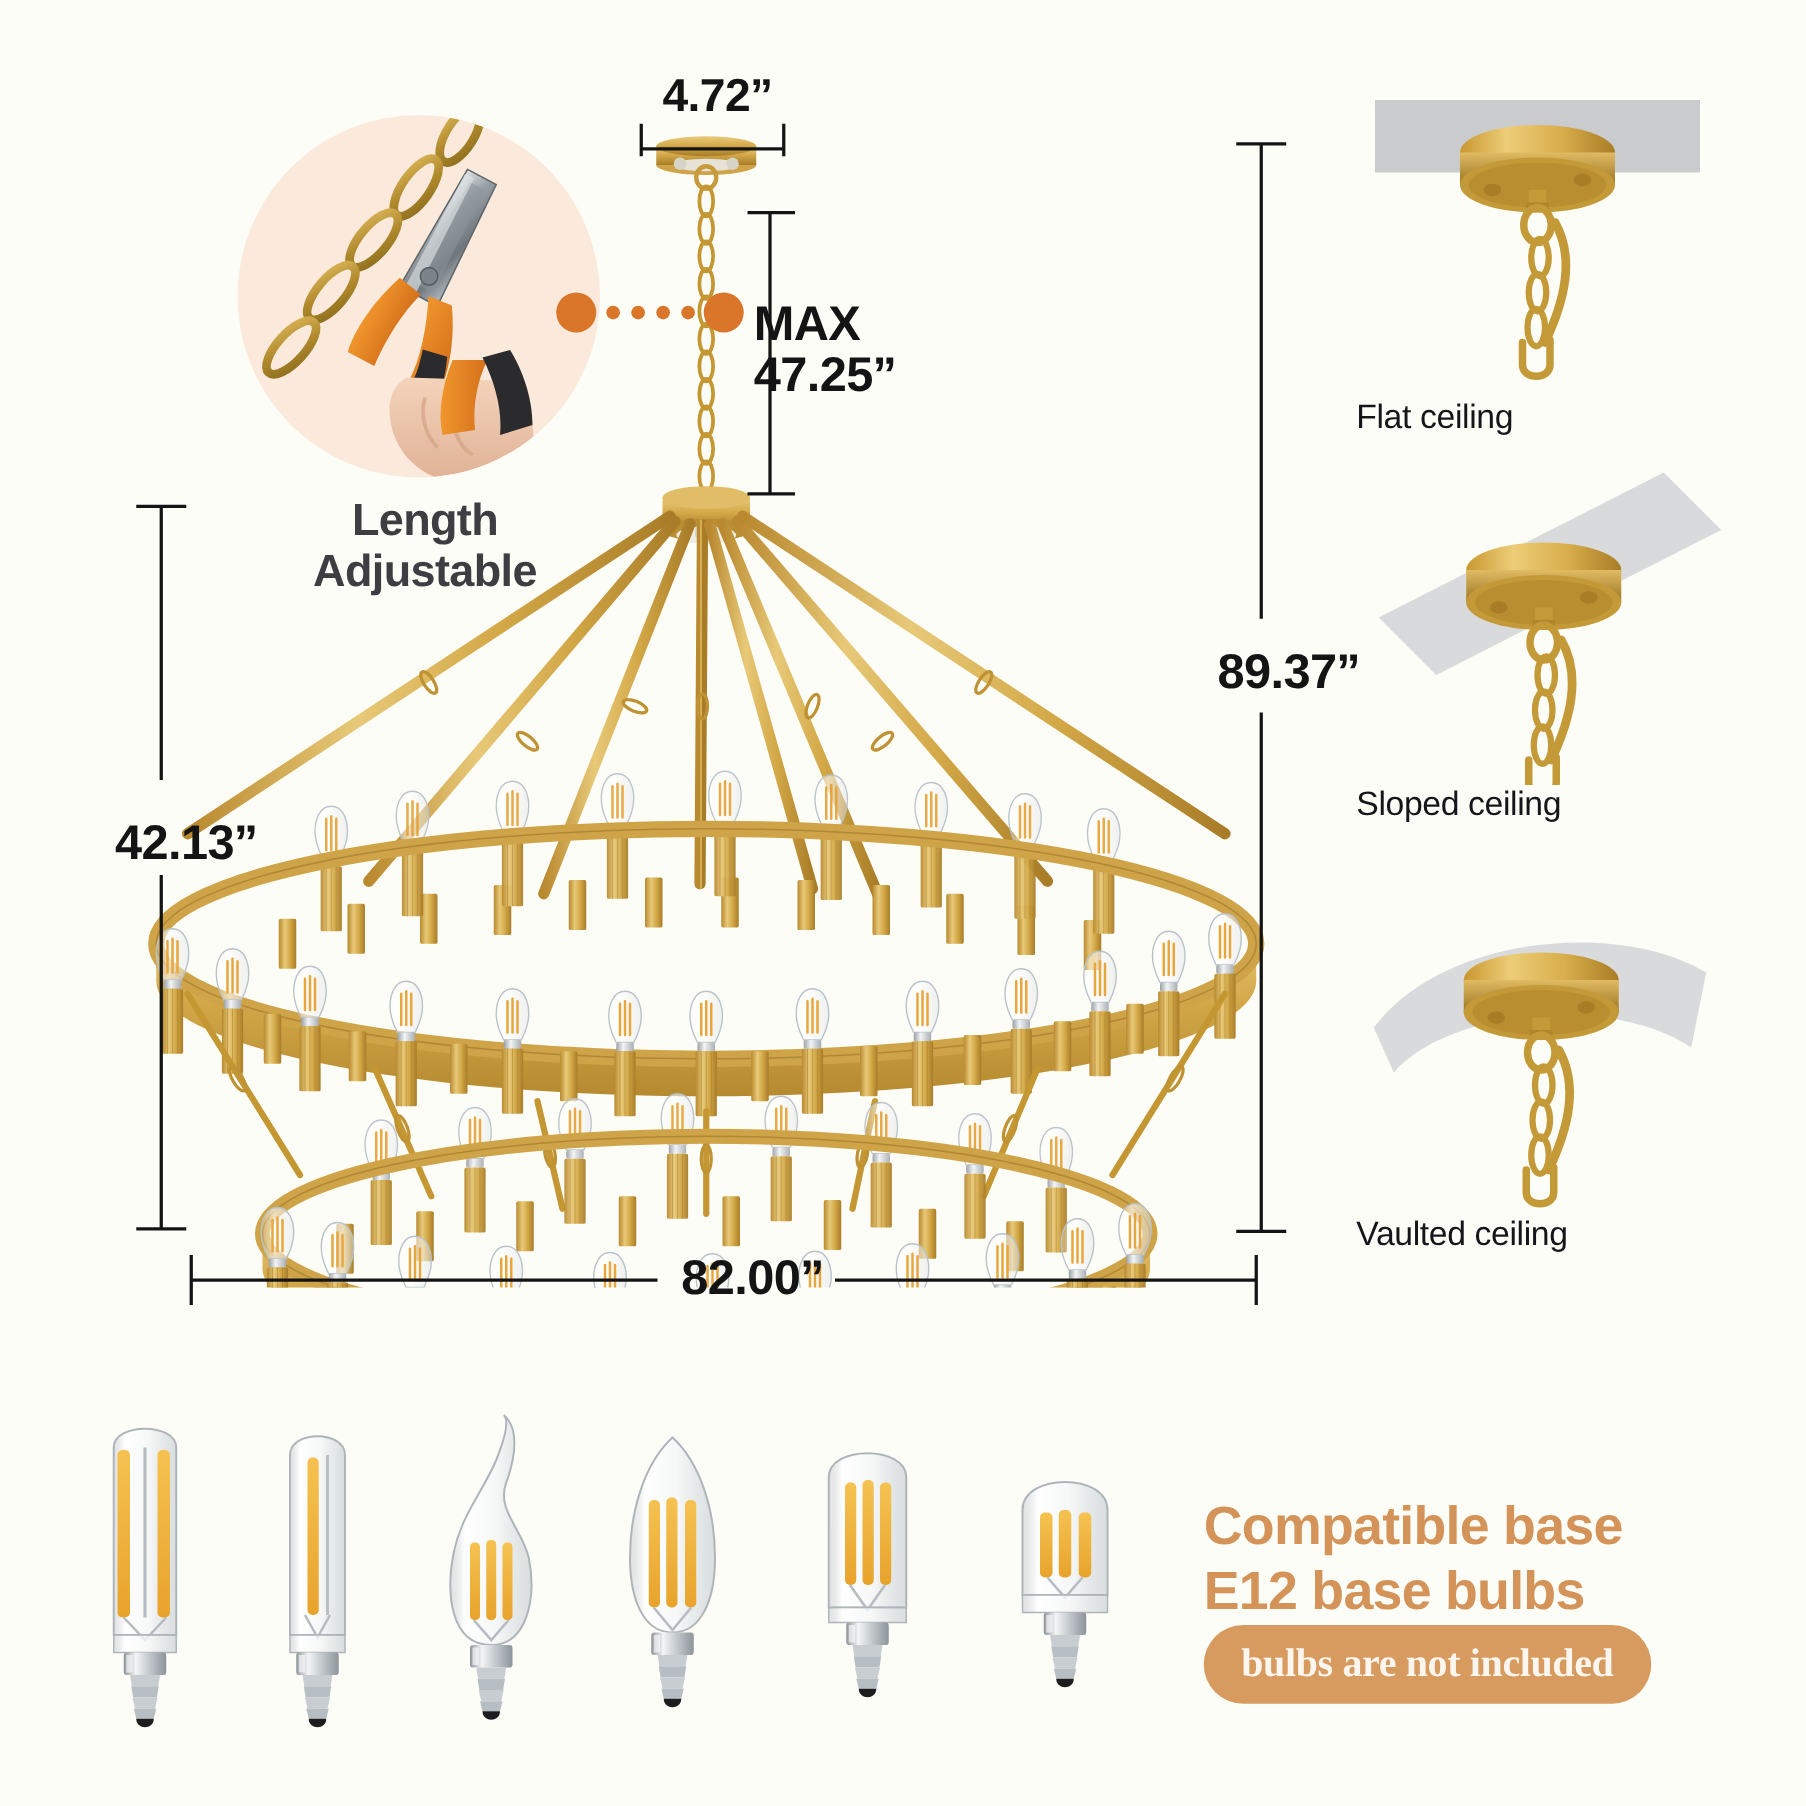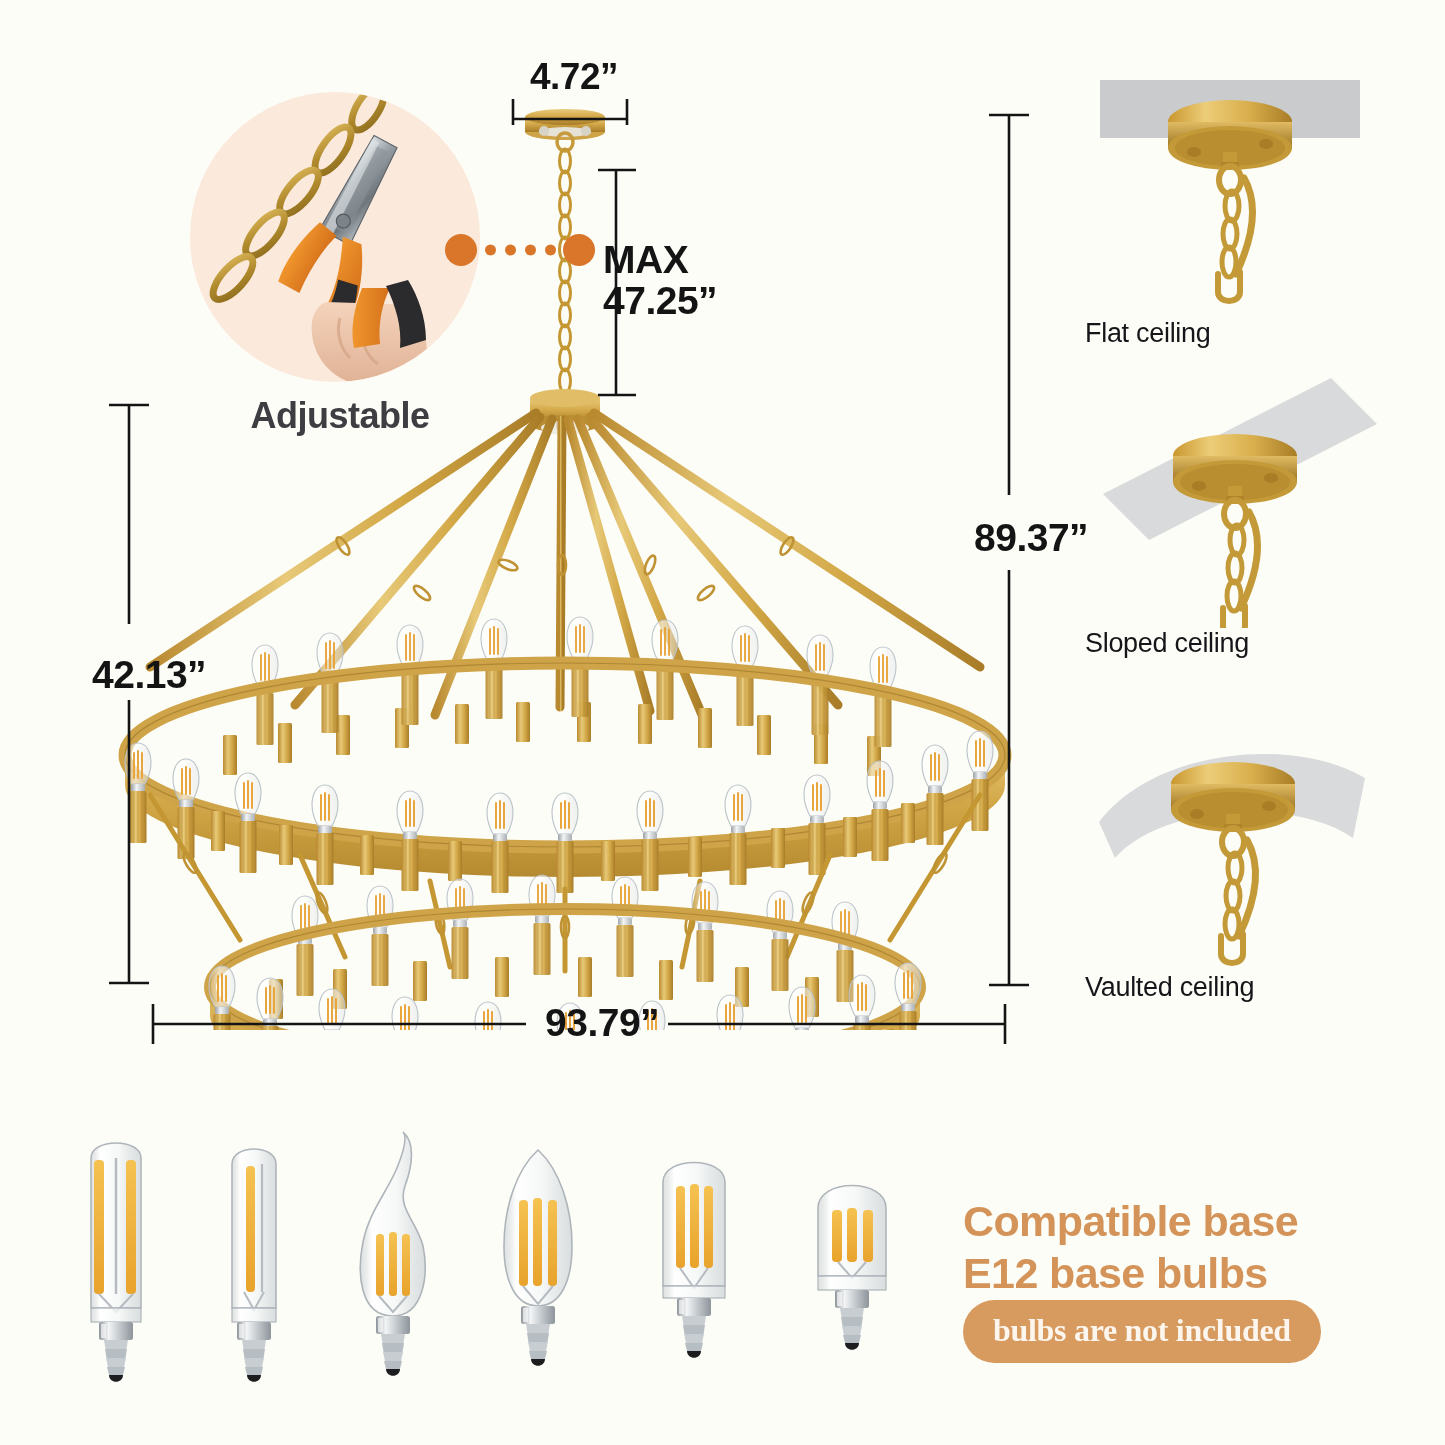--- a/index.html
+++ b/index.html
@@ -330,21 +330,21 @@
     <line x1="24" y1="460" x2="24" y2="875" stroke="#141414" stroke-width="2.6"></line>
   </svg>
   <div class="abs dim-text" style="left:974px; top:518px; font-size:39px;">89.37”</div>
 
   <svg class="abs" style="left:148px; top:1000px; width:862px; height:48px;" viewBox="0 0 862 48">
     <line x1="5" y1="4" x2="5" y2="44" stroke="#141414" stroke-width="2.6"></line>
     <line x1="857" y1="4" x2="857" y2="44" stroke="#141414" stroke-width="2.6"></line>
     <line x1="5" y1="24" x2="378" y2="24" stroke="#141414" stroke-width="2.6"></line>
     <line x1="520" y1="24" x2="857" y2="24" stroke="#141414" stroke-width="2.6"></line>
   </svg>
-  <div class="abs dim-text" style="left:545px; top:1003px; font-size:39px;">93.79”</div>
+  <div class="abs dim-text" style="left:545px; top:1003px; font-size:39px;">82.00”</div>
 
   <div class="abs" style="left:190px; top:92px; width:300px;">
     <div id="la-circle">
       <svg width="290" height="290" viewBox="0 0 290 290">
         <defs>
           <linearGradient id="chainG" x1="0" y1="0" x2="1" y2="1">
             <stop offset="0%" stop-color="#d9b457"></stop>
             <stop offset="50%" stop-color="#b08a2c"></stop>
             <stop offset="100%" stop-color="#8e6d1e"></stop>
           </linearGradient>
@@ -392,20 +392,21 @@
           <path d="M136,210 C126,214 120,226 122,242 C124,264 140,286 166,292 L224,292 C238,276 240,252 232,234 C226,220 212,212 198,212 Z" fill="url(#skinG)"></path>
           <path d="M150,226 C146,240 150,256 160,266" stroke="#d3a385" stroke-width="3" fill="none" opacity="0.7"></path>
           <path d="M172,232 C170,248 176,264 188,272" stroke="#d3a385" stroke-width="3" fill="none" opacity="0.7"></path>
 
           <path d="M172,196 C164,216 160,238 164,256 L190,252 C188,232 192,212 200,196 Z" fill="url(#handleO)"></path>
           <path d="M196,194 C206,214 212,236 210,256 L236,248 C236,226 228,204 218,188 Z" fill="#2b2b2d"></path>
         </g>
       </svg>
     </div>
     <div id="la-title" style="margin-top:14px;">
+      <div>Length</div>
       <div>Adjustable</div>
     </div>
   </div>
 
   <div class="abs" style="left:445px; top:232px; width:150px; height:36px;">
     <div class="dot-lg" style="left:0px;"></div>
     <div class="dot-sm" style="left:40px;"></div>
     <div class="dot-sm" style="left:60px;"></div>
     <div class="dot-sm" style="left:80px;"></div>
     <div class="dot-sm" style="left:100px;"></div>

